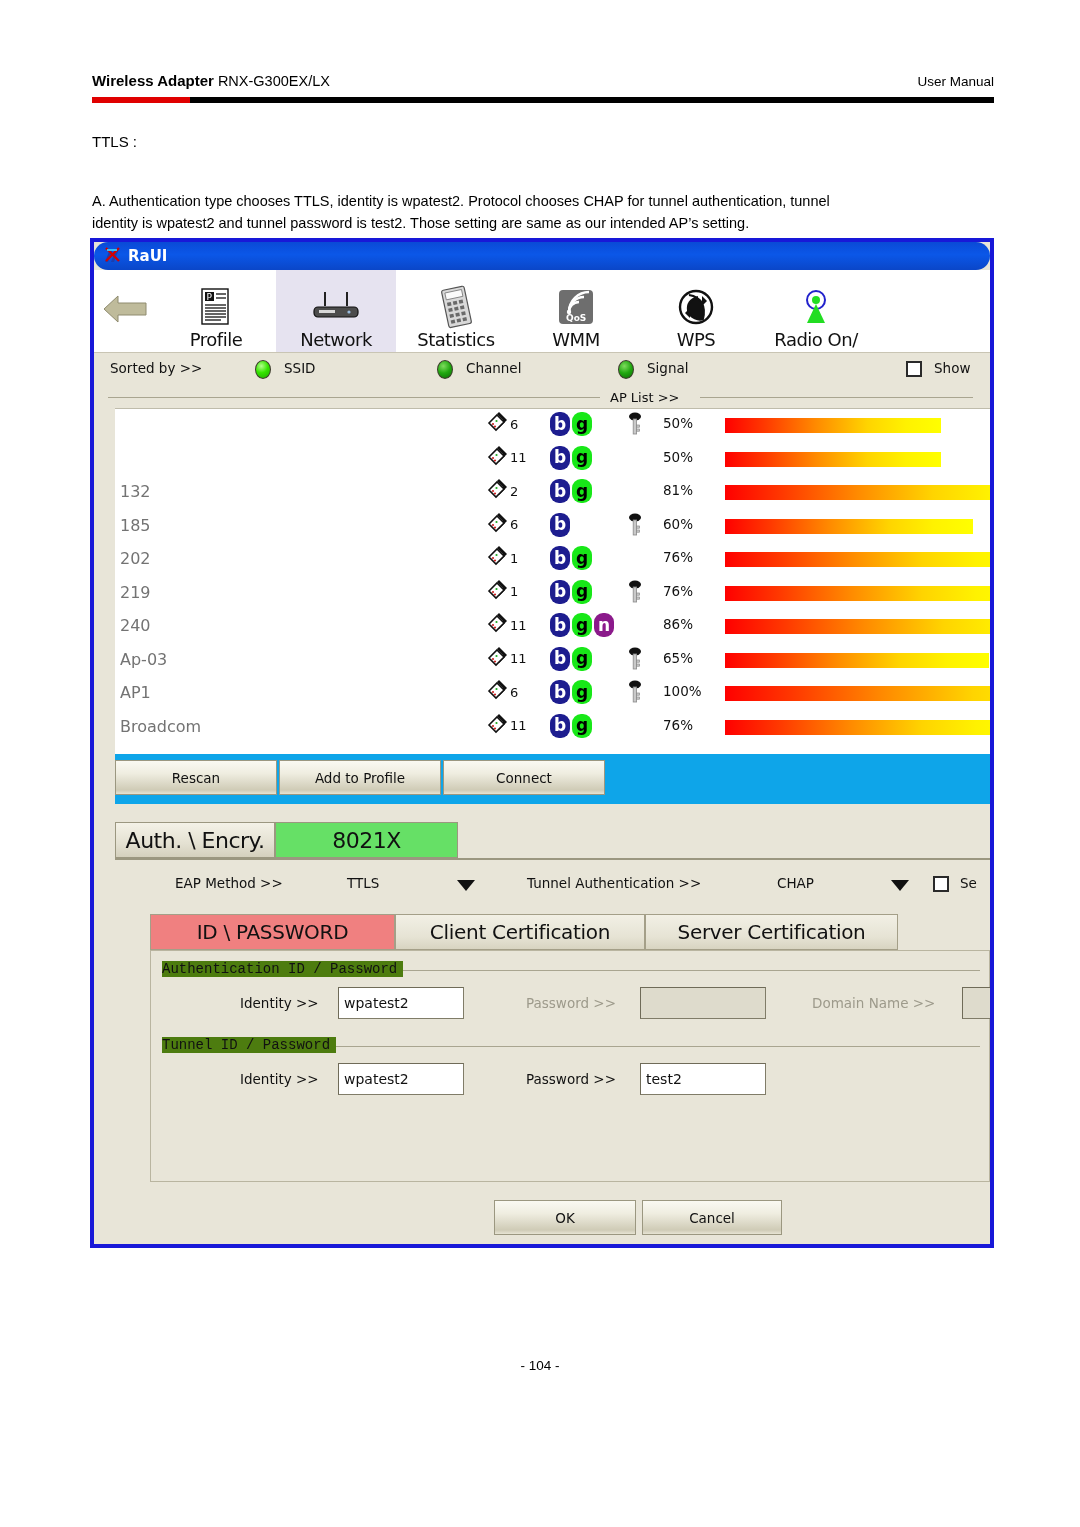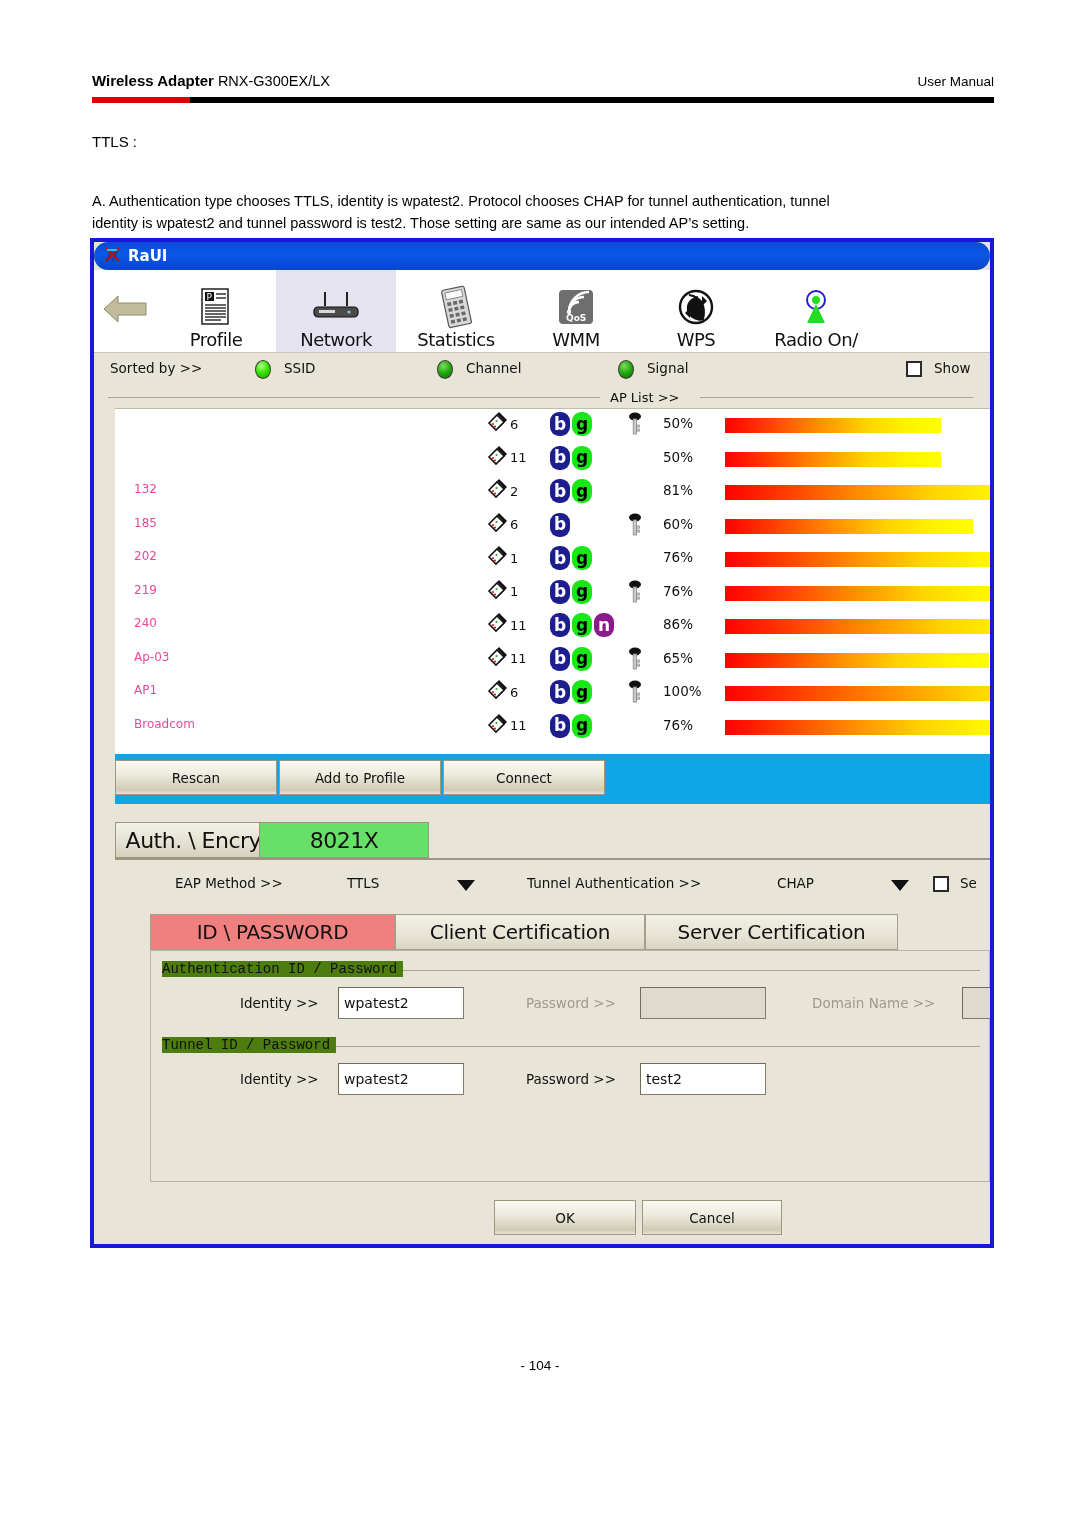--- a/index.html
+++ b/index.html
@@ -63,21 +63,21 @@
 
   
   #aplist-sep{position:absolute;left:14px;top:148px;width:865px;height:14px;}
   #aplist-sep .line{position:absolute;top:7px;height:1px;background:#a9a590;}
   #aplist-sep .ttl{position:absolute;left:497px;top:0px;font-size:13px;color:#111;font-family:"DejaVu Sans",sans-serif;background:#E8E5D8;padding:0 5px;text-align:right;}
   #aplist{
     position:absolute;left:21px;top:166px;width:875px;height:345px;
     background:#fff;border-top:1px solid #bfbcab;overflow:hidden;
   }
   .ap-row{position:absolute;left:0;width:100%;height:33.5px;}
-  .ap-ssid{position:absolute;left:19px;top:6px;font-size:12px;color:#ec4899;font-family:"DejaVu Sans",sans-serif;white-space:nowrap;}
+  .ap-ssid{position:absolute;left:5px;top:6px;font-size:16px;color:#737373;font-family:"DejaVu Sans",sans-serif;white-space:nowrap;}
   .ap-ch{position:absolute;left:372px;top:2px;display:flex;align-items:center;}
   .ap-ch .chnum{font-size:13px;color:#111;font-family:"DejaVu Sans",sans-serif;margin-left:1px;}
   .ap-modes{position:absolute;left:435px;top:3px;display:flex;gap:2px;}
   .mode-pill{width:20px;height:24px;border-radius:9px;display:flex;align-items:center;justify-content:center;
     font-family:"DejaVu Sans",sans-serif;font-size:17px;font-weight:bold;line-height:1;color:#fff;}
   .mode-b{background:#1d1d8f;}
   .mode-g{background:#18e818;color:#000;}
   .mode-n{background:#8b1a8b;}
   .ap-key{position:absolute;left:512px;top:3px;}
   .ap-pct{position:absolute;left:548px;top:6px;font-size:13.5px;color:#111;font-family:"DejaVu Sans",sans-serif;}
@@ -533,21 +533,21 @@
     </div>
 
   <div id="ap-buttons">
     <div class="w-btn" style="left:0;width:162px">Rescan</div>
     <div class="w-btn" style="left:164px;width:162px">Add to Profile</div>
     <div class="w-btn" style="left:328px;width:162px">Connect</div>
   </div>
 
   <div id="auth-tabs">
     <div class="big-tab plain" style="left:0;width:160px">Auth. \ Encry.</div>
-    <div class="big-tab green" style="left:144px;width:170px">8021X</div>
+    <div class="big-tab green" style="left:160px;width:183px">8021X</div>
   </div>
   <div id="auth-underline"></div>
 
   <div id="eap-row">
     <span class="t" style="left:60px">EAP Method &gt;&gt;</span>
     <span class="t" style="left:232px">TTLS</span>
     <span class="caret" style="left:342px"></span>
     <span class="t" style="left:412px">Tunnel Authentication &gt;&gt;</span>
     <span class="t" style="left:662px">CHAP</span>
     <span class="caret" style="left:776px"></span>

